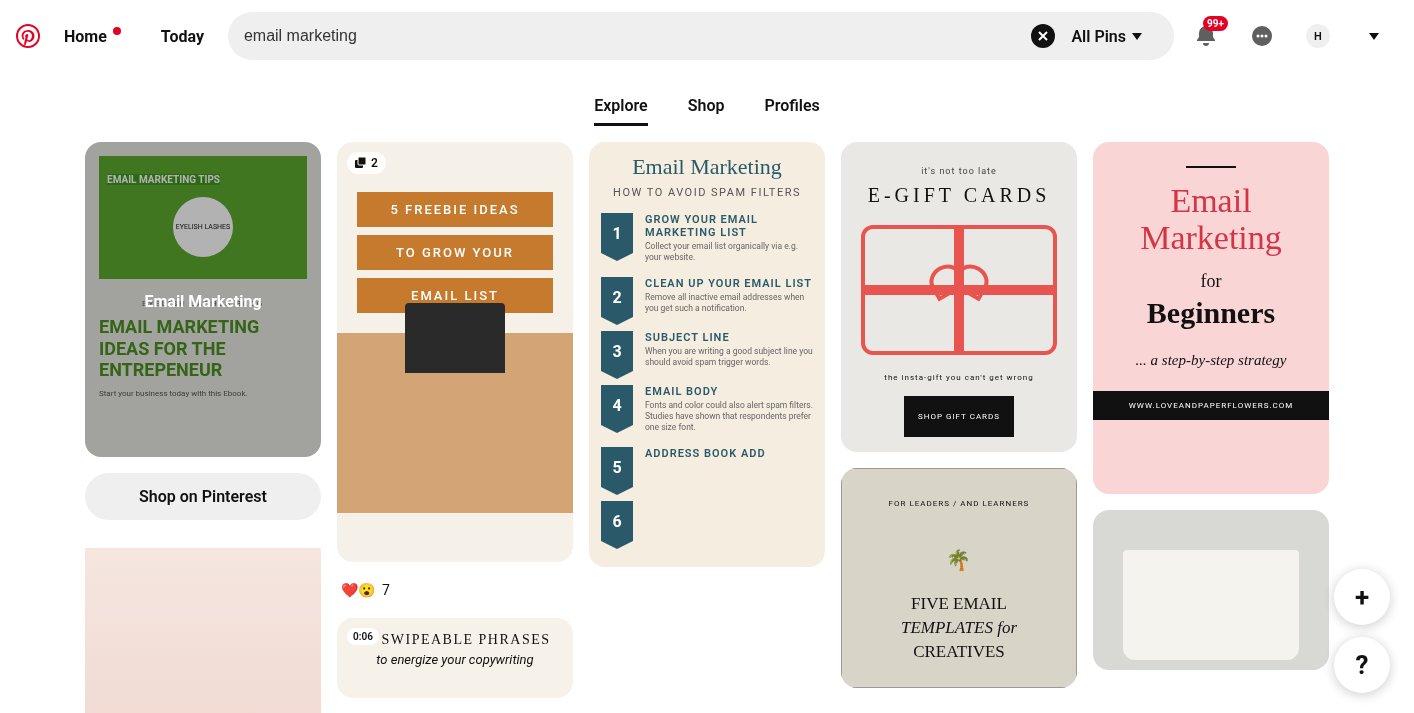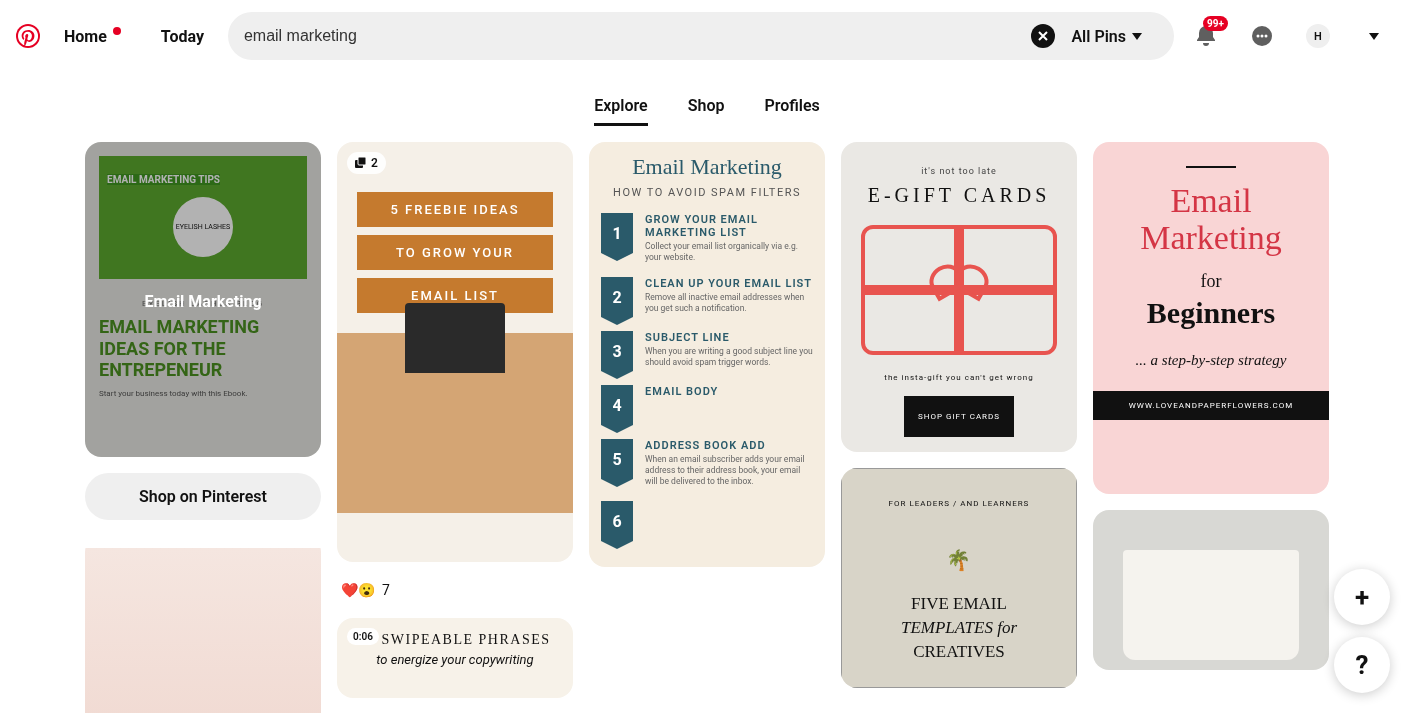--- a/index.html
+++ b/index.html
@@ -228,27 +228,27 @@
             <div class="p3-num">3</div>
             <div class="p3-txt">
               <div class="p3-h">SUBJECT LINE</div>
               <div class="p3-d">When you are writing a good subject line you should avoid spam trigger words.</div>
             </div>
           </div>
         <div class="p3-item">
             <div class="p3-num">4</div>
             <div class="p3-txt">
               <div class="p3-h">EMAIL BODY</div>
+              <div class="p3-d">Fonts and color could also alert spam filters. Studies have shown that respondents prefer one size font.</div>
             </div>
           </div>
         <div class="p3-item">
             <div class="p3-num">5</div>
             <div class="p3-txt">
               <div class="p3-h">ADDRESS BOOK ADD</div>
-              <div class="p3-d">When an email subscriber adds your email address to their address book, your email will be delivered to the inbox.</div>
             </div>
           </div>
         <div class="p3-item">
             <div class="p3-num">6</div>
           </div>
       </div>
     </div>
   </div>
 
   <div class="col">

